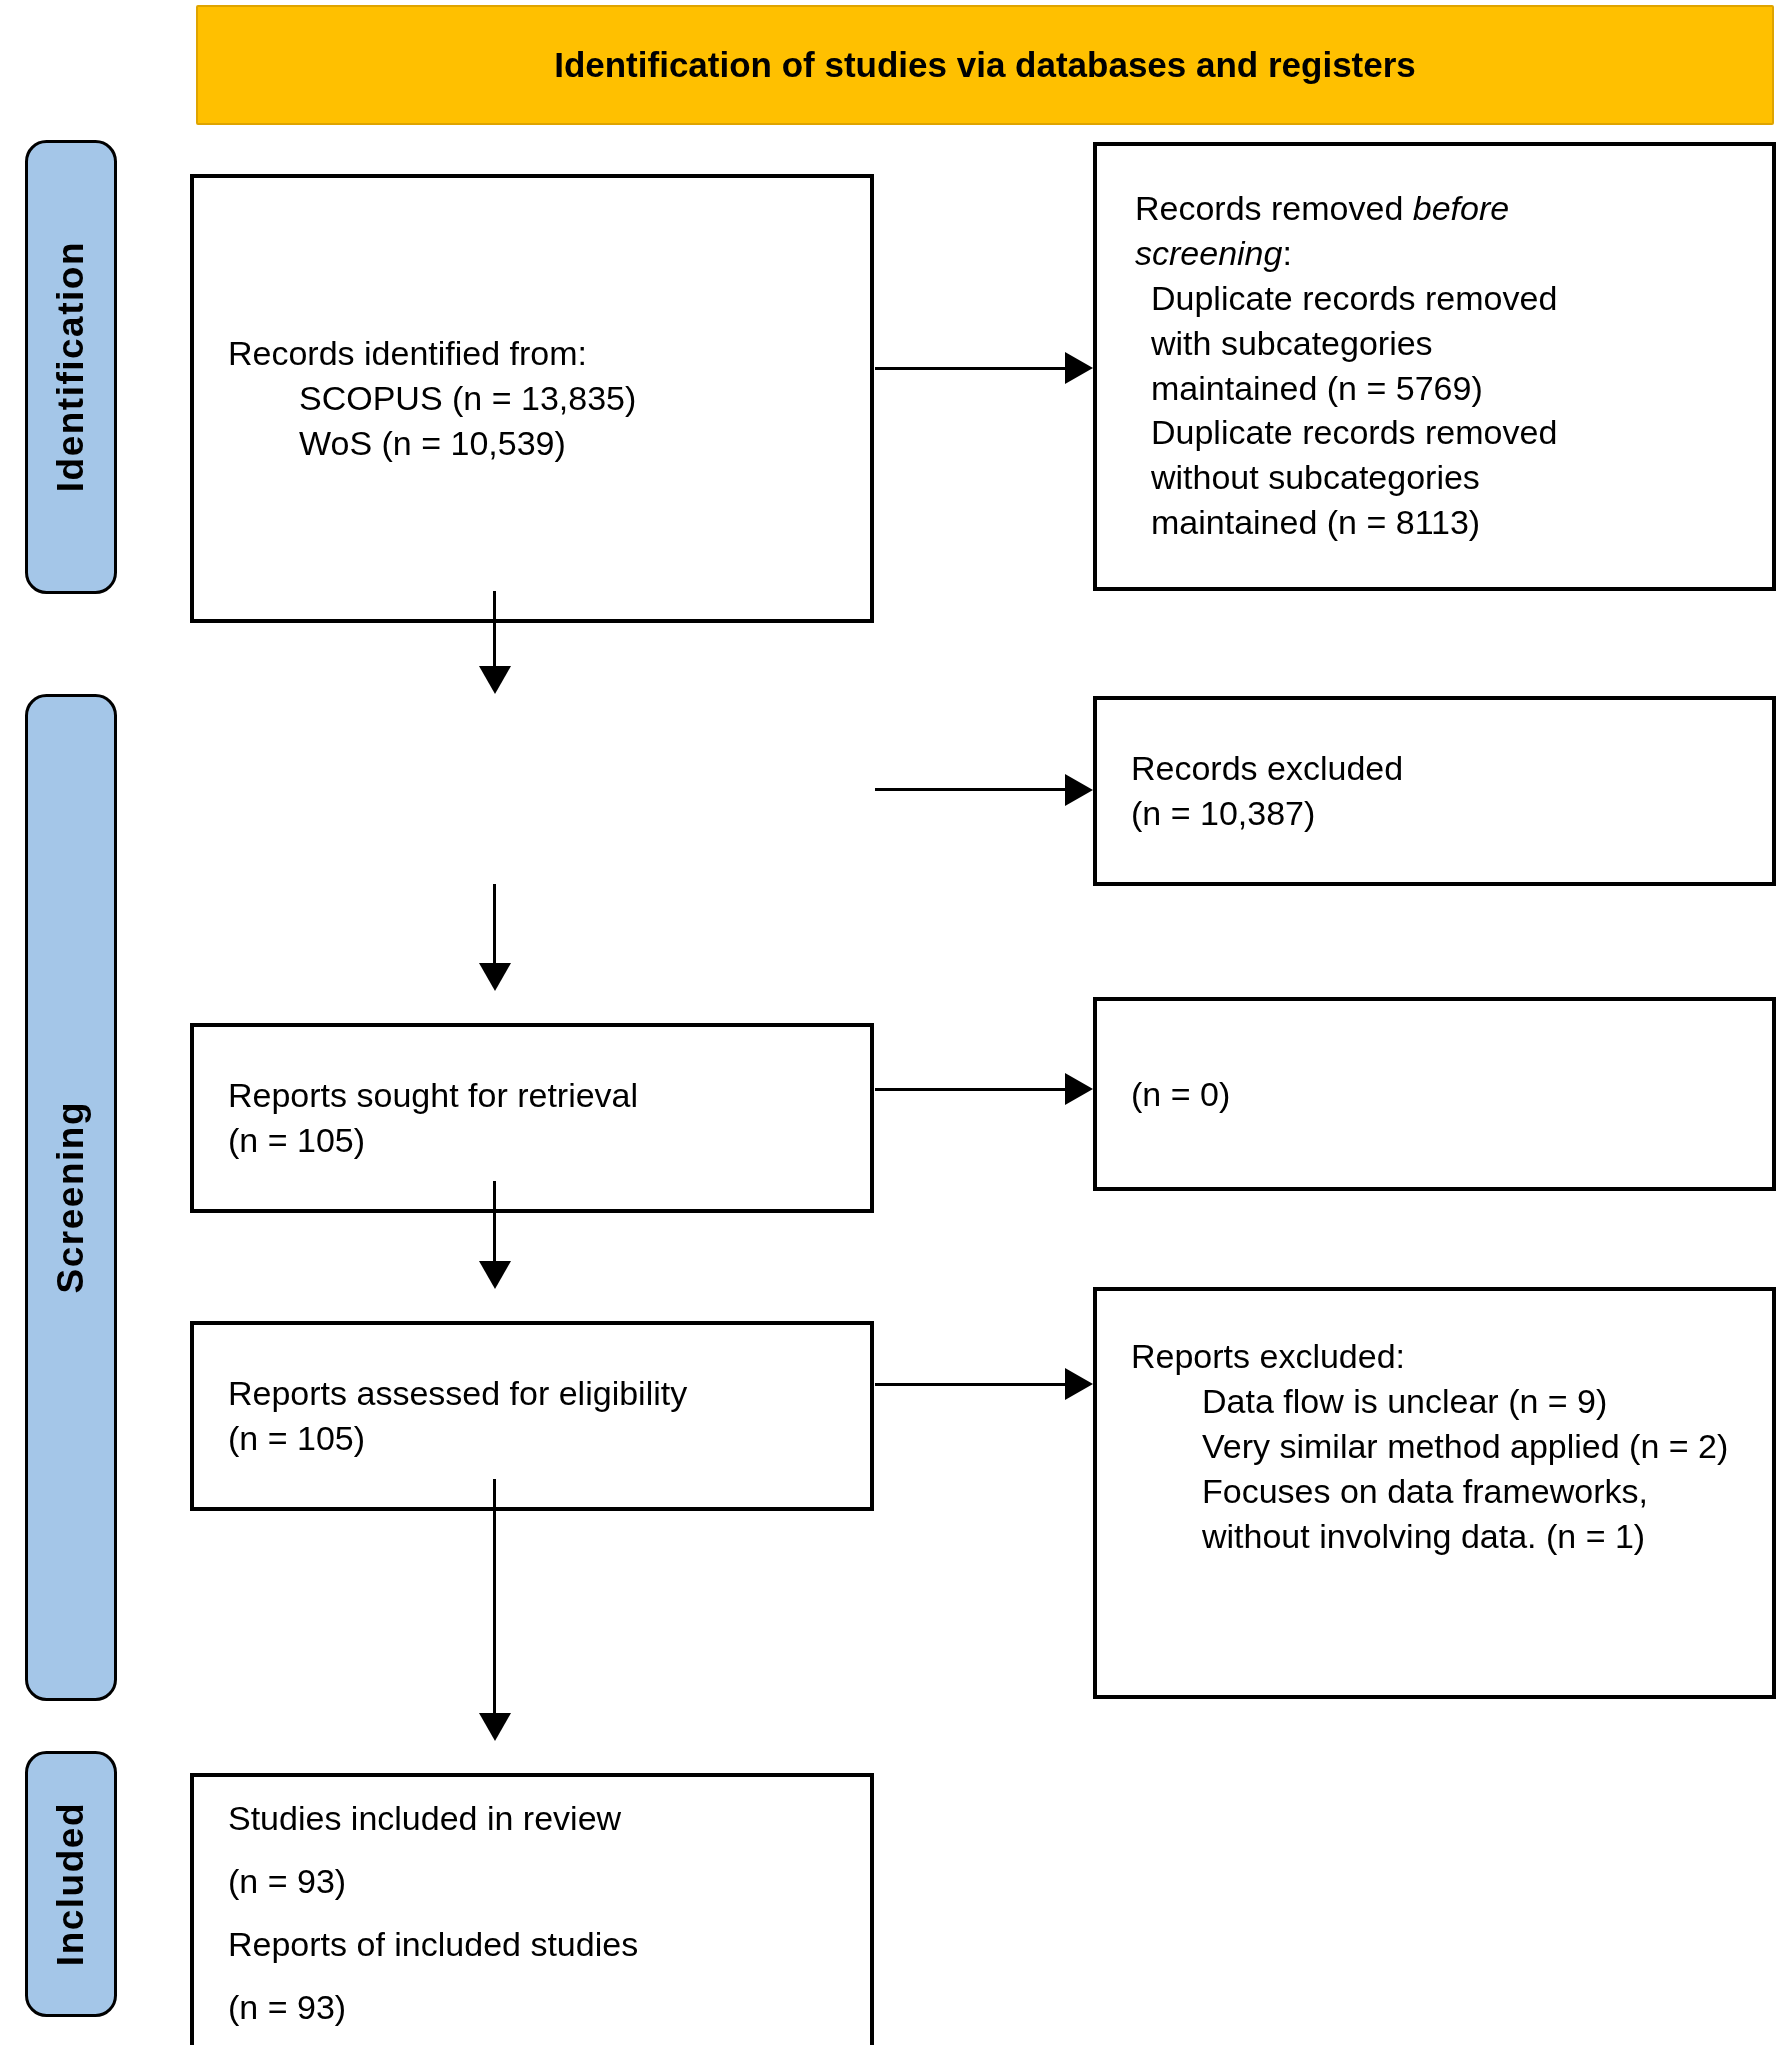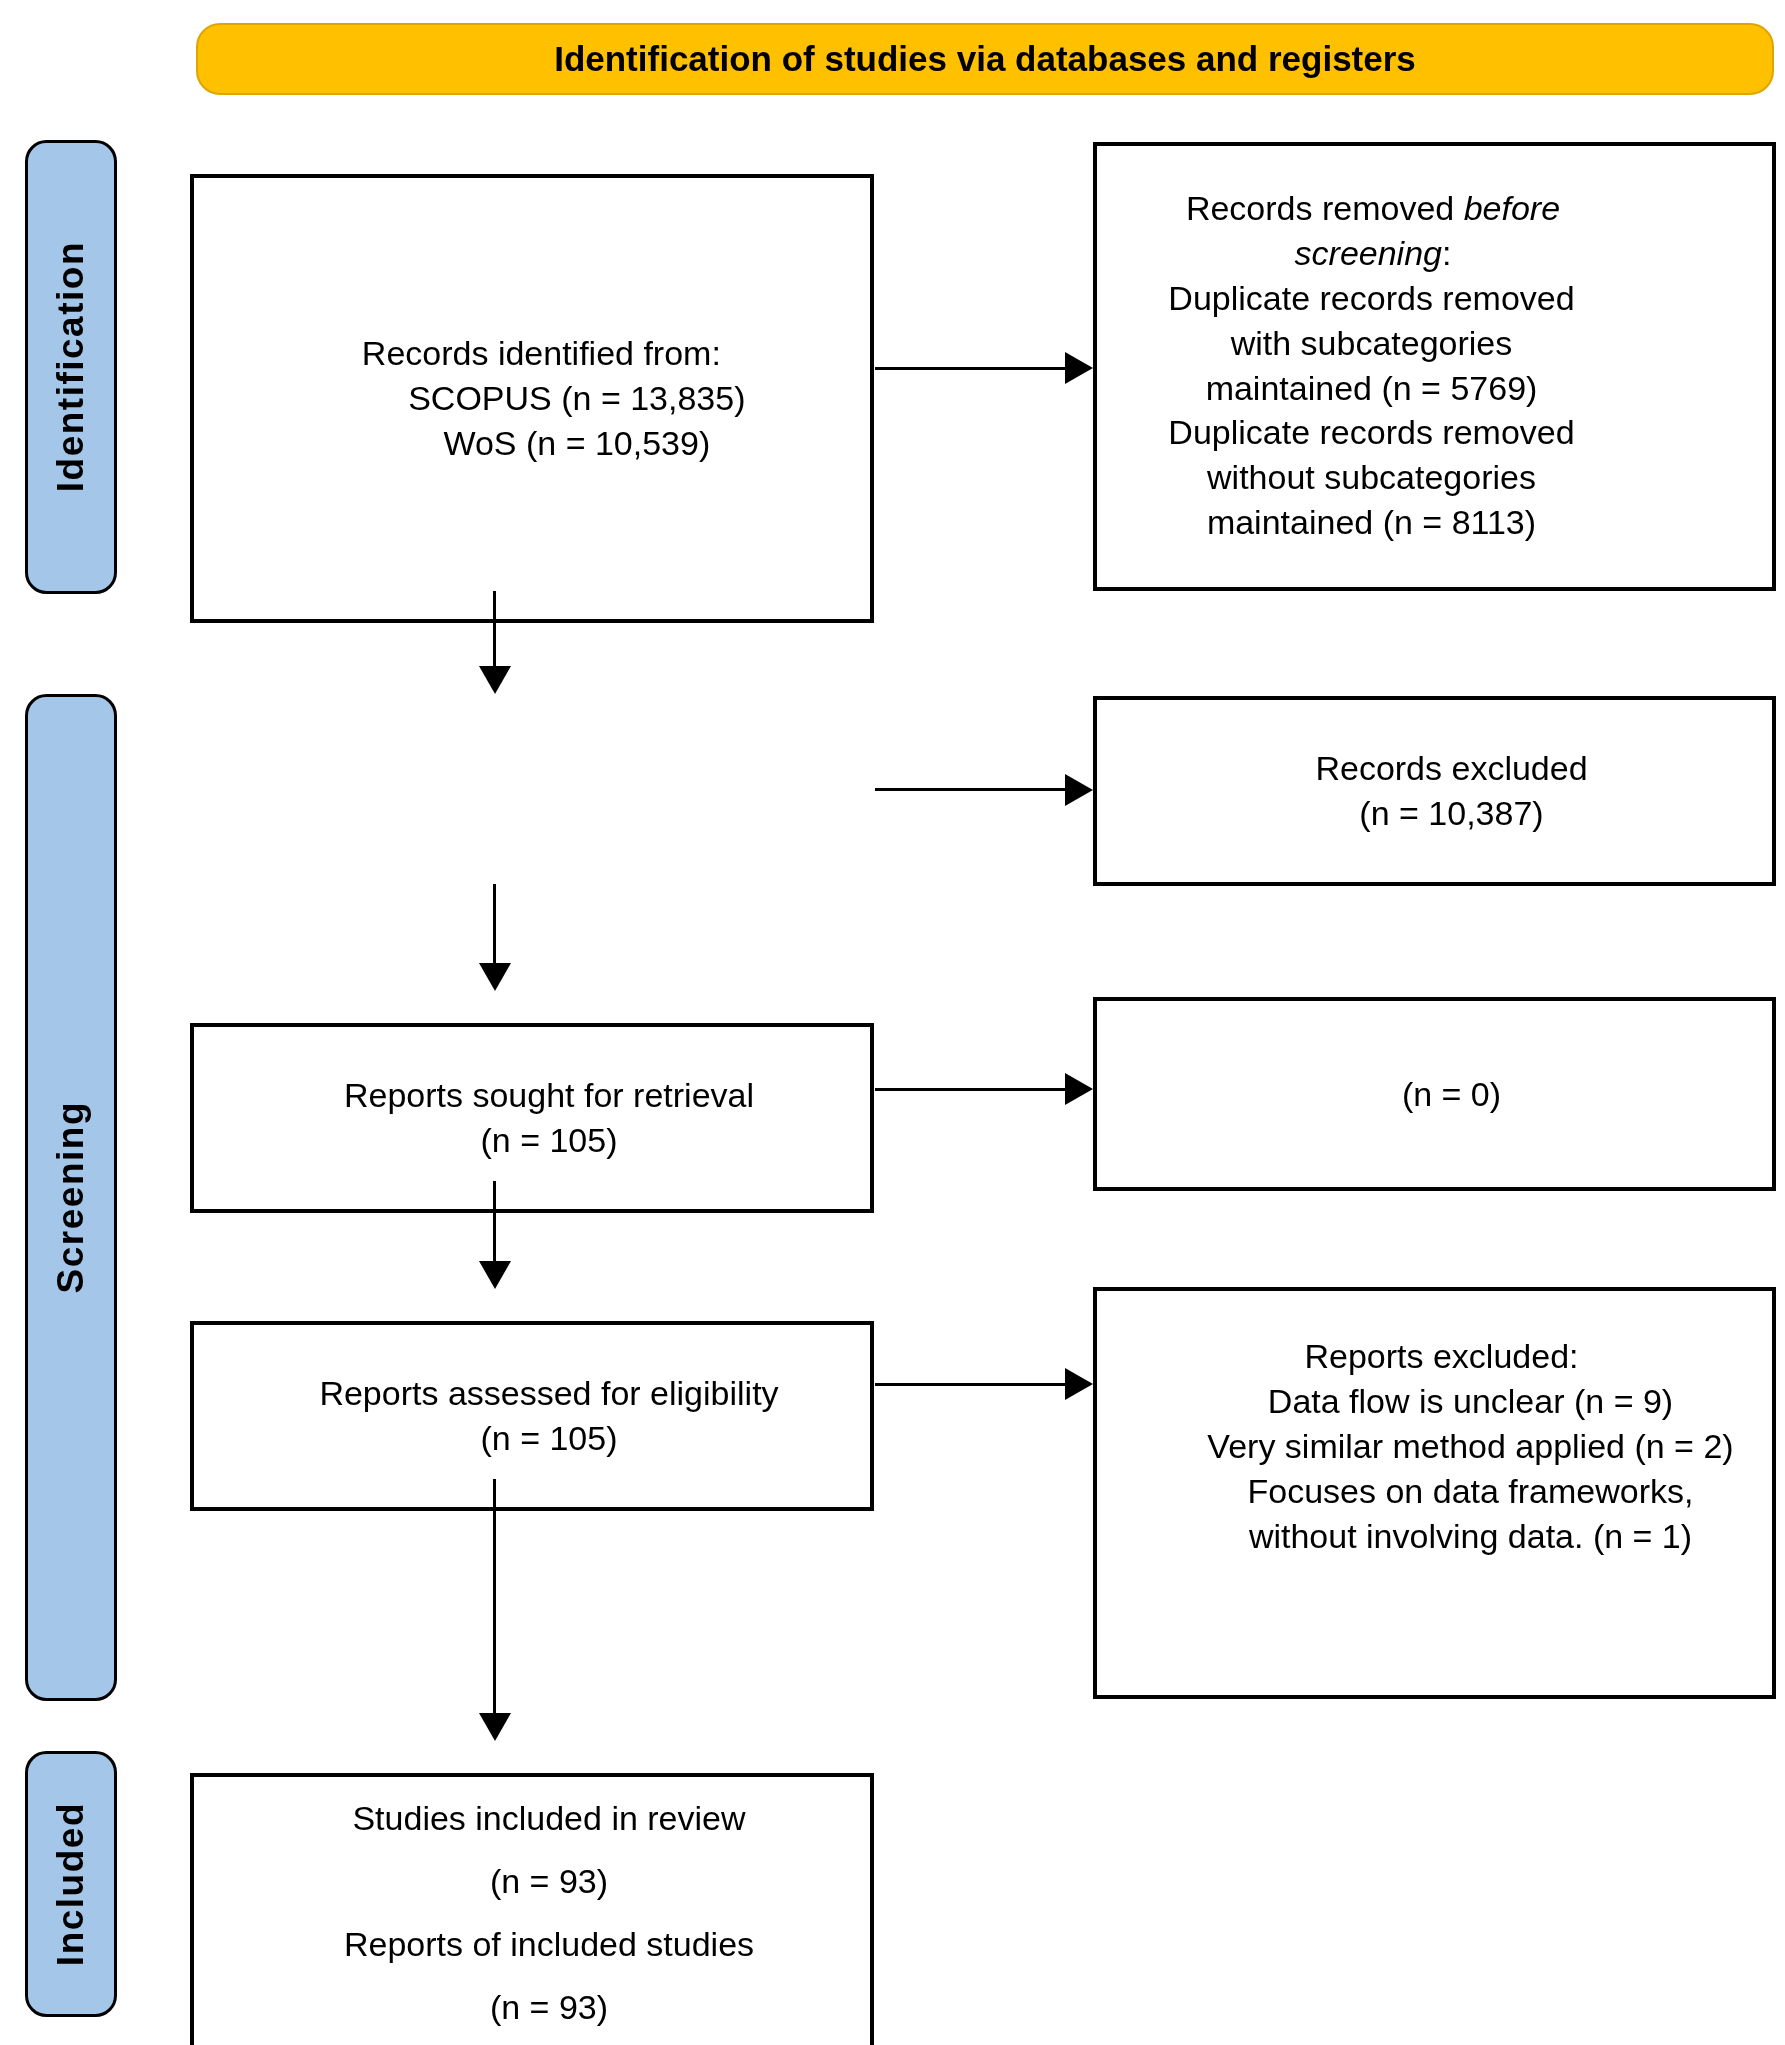--- a/index.html
+++ b/index.html
@@ -12,25 +12,25 @@
     width: 1786px;
     height: 2046px;
     background: #ffffff;
     font-family: "Liberation Sans", sans-serif;
     color: #000000;
   }
 
   
   .banner {
     position: absolute;
-    left: 196px; top: 23px;
-    width: 1578px; height: 72px;
+    left: 196px; top: 5px;
+    width: 1578px; height: 120px;
     background: #FFC000;
     border: 2.3px solid #DFA400;
-    border-radius: 24px;
+    border-radius: 2px;
     box-sizing: border-box;
     display: flex;
     align-items: center;
     justify-content: center;
     font-size: 35px;
     font-weight: bold;
   }
 
   
   .stage {
@@ -82,21 +82,21 @@
   #box-notretr    { top: 997px; height: 194px; padding-left: 34px; }
   #box-assessed   { top: 1289px; height: 190px; padding-left: 34px; }
   #box-repexcl    { top: 1287px; height: 412px; padding: 43px 20px 0 34px; }
   #box-included   { top: 1741px; height: 280px; padding-left: 34px; gap: 18px; }
 
   .indent { margin-left: 71px; }
   .em { font-style: italic; }
   .wrap-narrow { max-width: 476px; }
   .item-narrow { max-width: 441px; margin-left: 16px; }
   .item-mid    { max-width: 537px; }
-  p { margin: 0; text-align: center; }
+  p { margin: 0; }
 
   
   .stem-v {
     position: absolute;
     width: 3.1px;
     background: #000000;
   }
   .head-down {
     position: absolute;
     width: 0; height: 0;

